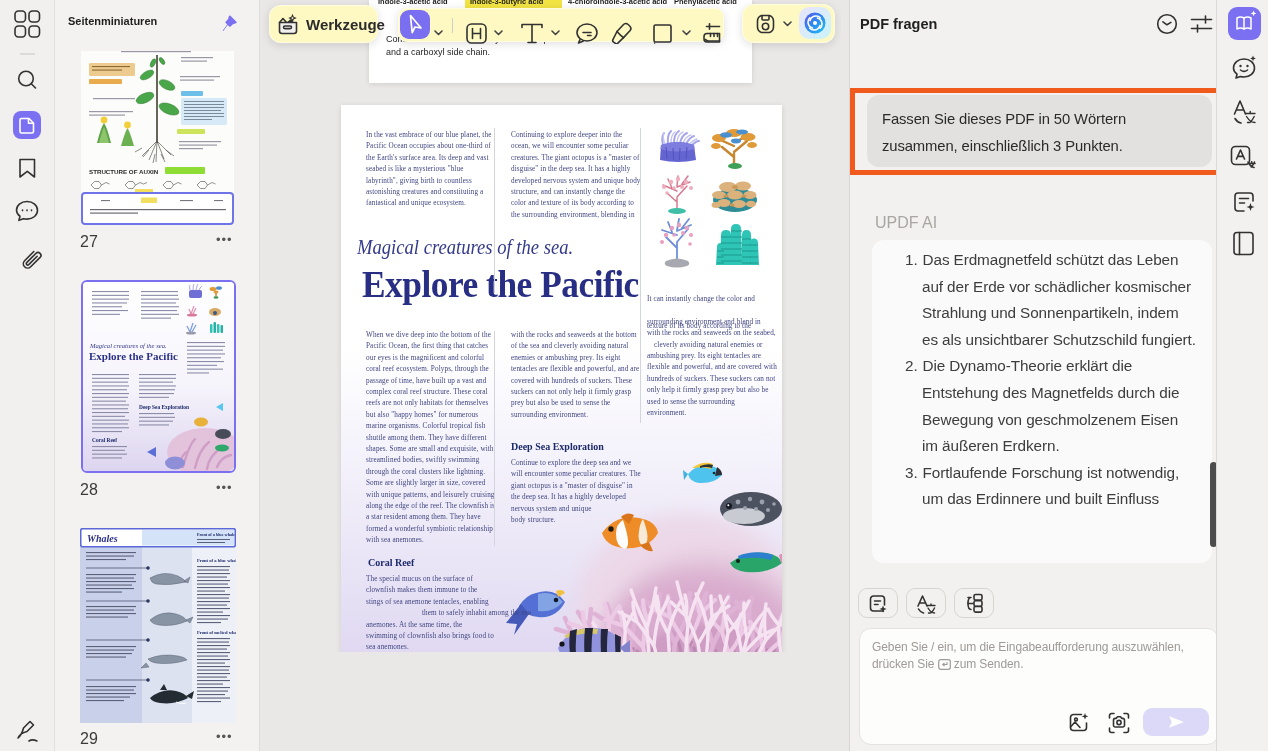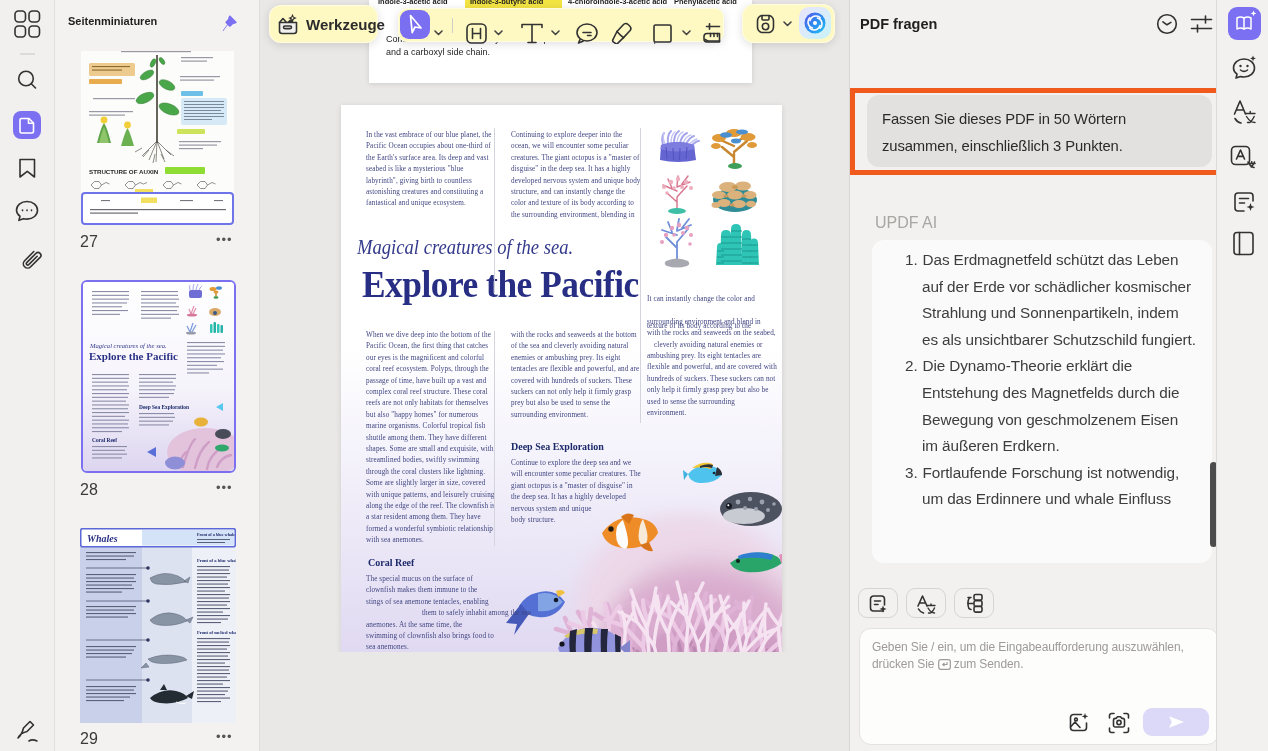--- a/index.html
+++ b/index.html
@@ -824,21 +824,21 @@
   <div class="abs" style="left:22px;top:240px;width:340px;height:323px;background:#fbfafa;border-radius:12px;"></div>
   <div class="rline" style="left:55px;top:251px;">1.<span style="margin-left:5px;">Das Erdmagnetfeld schützt das Leben</span></div>
   <div class="rline" style="left:72px;top:277.6px;">auf der Erde vor schädlicher kosmischer</div>
   <div class="rline" style="left:72px;top:304.2px;">Strahlung und Sonnenpartikeln, indem</div>
   <div class="rline" style="left:72px;top:330.8px;">es als unsichtbarer Schutzschild fungiert.</div>
   <div class="rline" style="left:55px;top:357.4px;">2.<span style="margin-left:5px;">Die Dynamo-Theorie erklärt die</span></div>
   <div class="rline" style="left:72px;top:384px;">Entstehung des Magnetfelds durch die</div>
   <div class="rline" style="left:72px;top:410.6px;">Bewegung von geschmolzenem Eisen</div>
   <div class="rline" style="left:72px;top:437.2px;">im äußeren Erdkern.</div>
   <div class="rline" style="left:55px;top:463.8px;">3.<span style="margin-left:5px;">Fortlaufende Forschung ist notwendig,</span></div>
-  <div class="rline" style="left:72px;top:490.4px;">um das Erdinnere und whale Einfluss</div>
+  <div class="rline" style="left:72px;top:490.4px;">um das Erdinnere und built Einfluss</div>
   <div class="abs" style="left:360px;top:462px;width:7px;height:85px;background:#4c4c4c;border-radius:3.5px;"></div>
 
   <div class="abs" style="left:8px;top:588px;width:40px;height:30px;border:1px solid #d7d5d2;border-radius:9px;">
     <svg style="margin:4px auto 0" width="21" height="21" viewBox="0 0 21 21">
       <g class="ic" stroke-width="1.4">
         <path d="M15.5 18 h-10 a3 3 0 0 1 -3 -3 v-9 a3 3 0 0 1 3 -3 h8 a3 3 0 0 1 3 3 v6"></path>
         <path d="M6.5 8 h6 M6.5 11.5 h3.5"></path>
       </g>
       <path d="M15 12.5 l1 2.6 l2.6 1 l-2.6 1 l-1 2.6 l-1 -2.6 l-2.6 -1 l2.6 -1 z" fill="#323232"></path>
     </svg>

